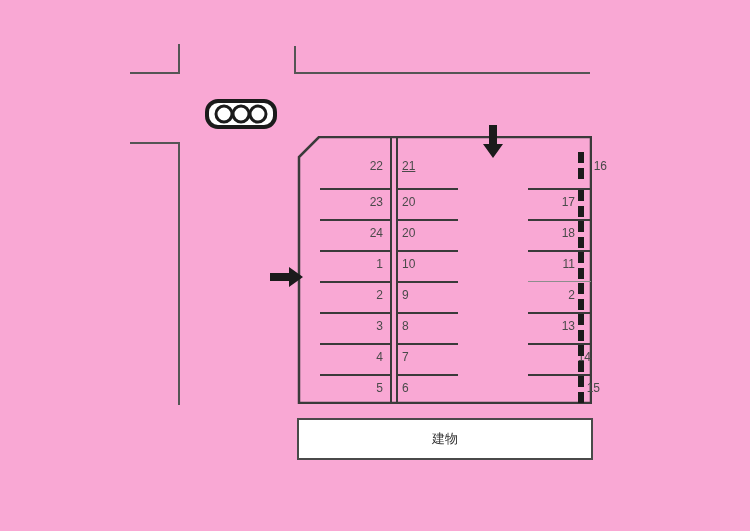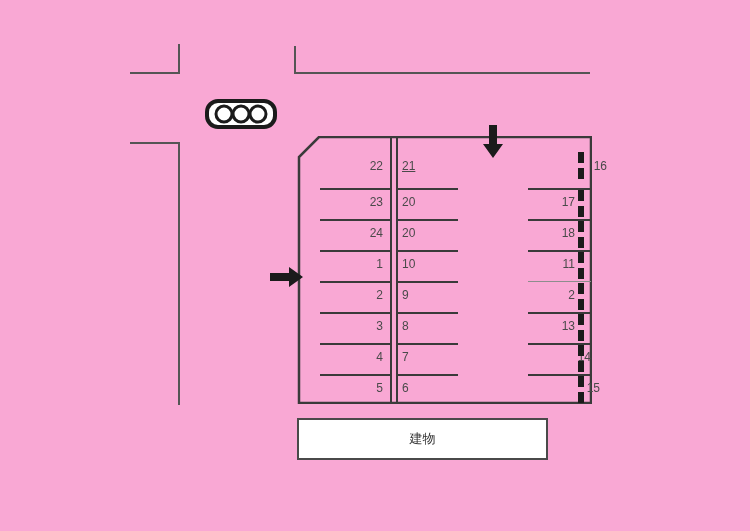--- a/index.html
+++ b/index.html
@@ -61,21 +61,21 @@
   }
 
   
   .arrow-svg { position: absolute; }
 
   
   #building-box {
     position: absolute;
     left: 297px;
     top: 418px;
-    width: 251px;
+    width: 296px;
     height: 42px;
     border: 2px solid #4a4a4a;
     background: #ffffff;
     box-sizing: border-box;
     display: flex;
     align-items: center;
     justify-content: center;
   }
   #building-label {
     font-size: 13px;

